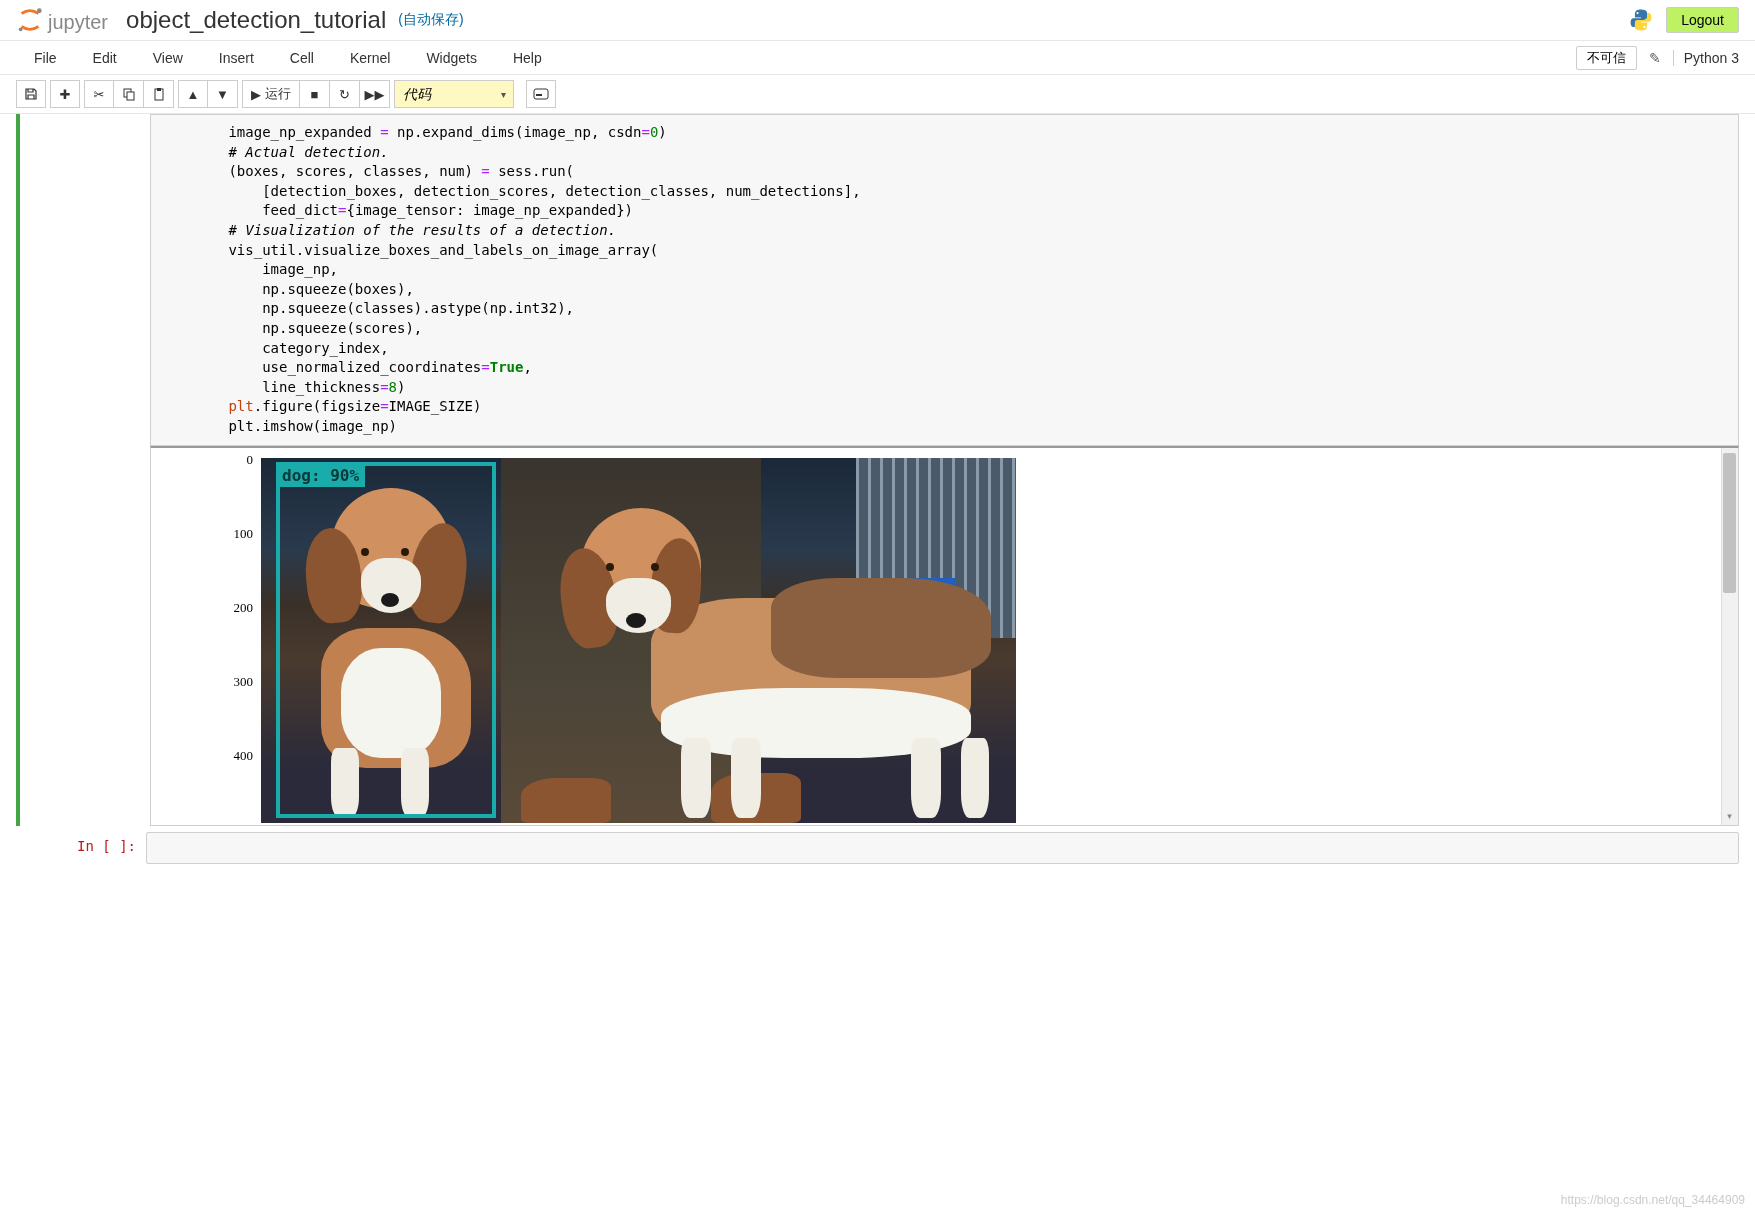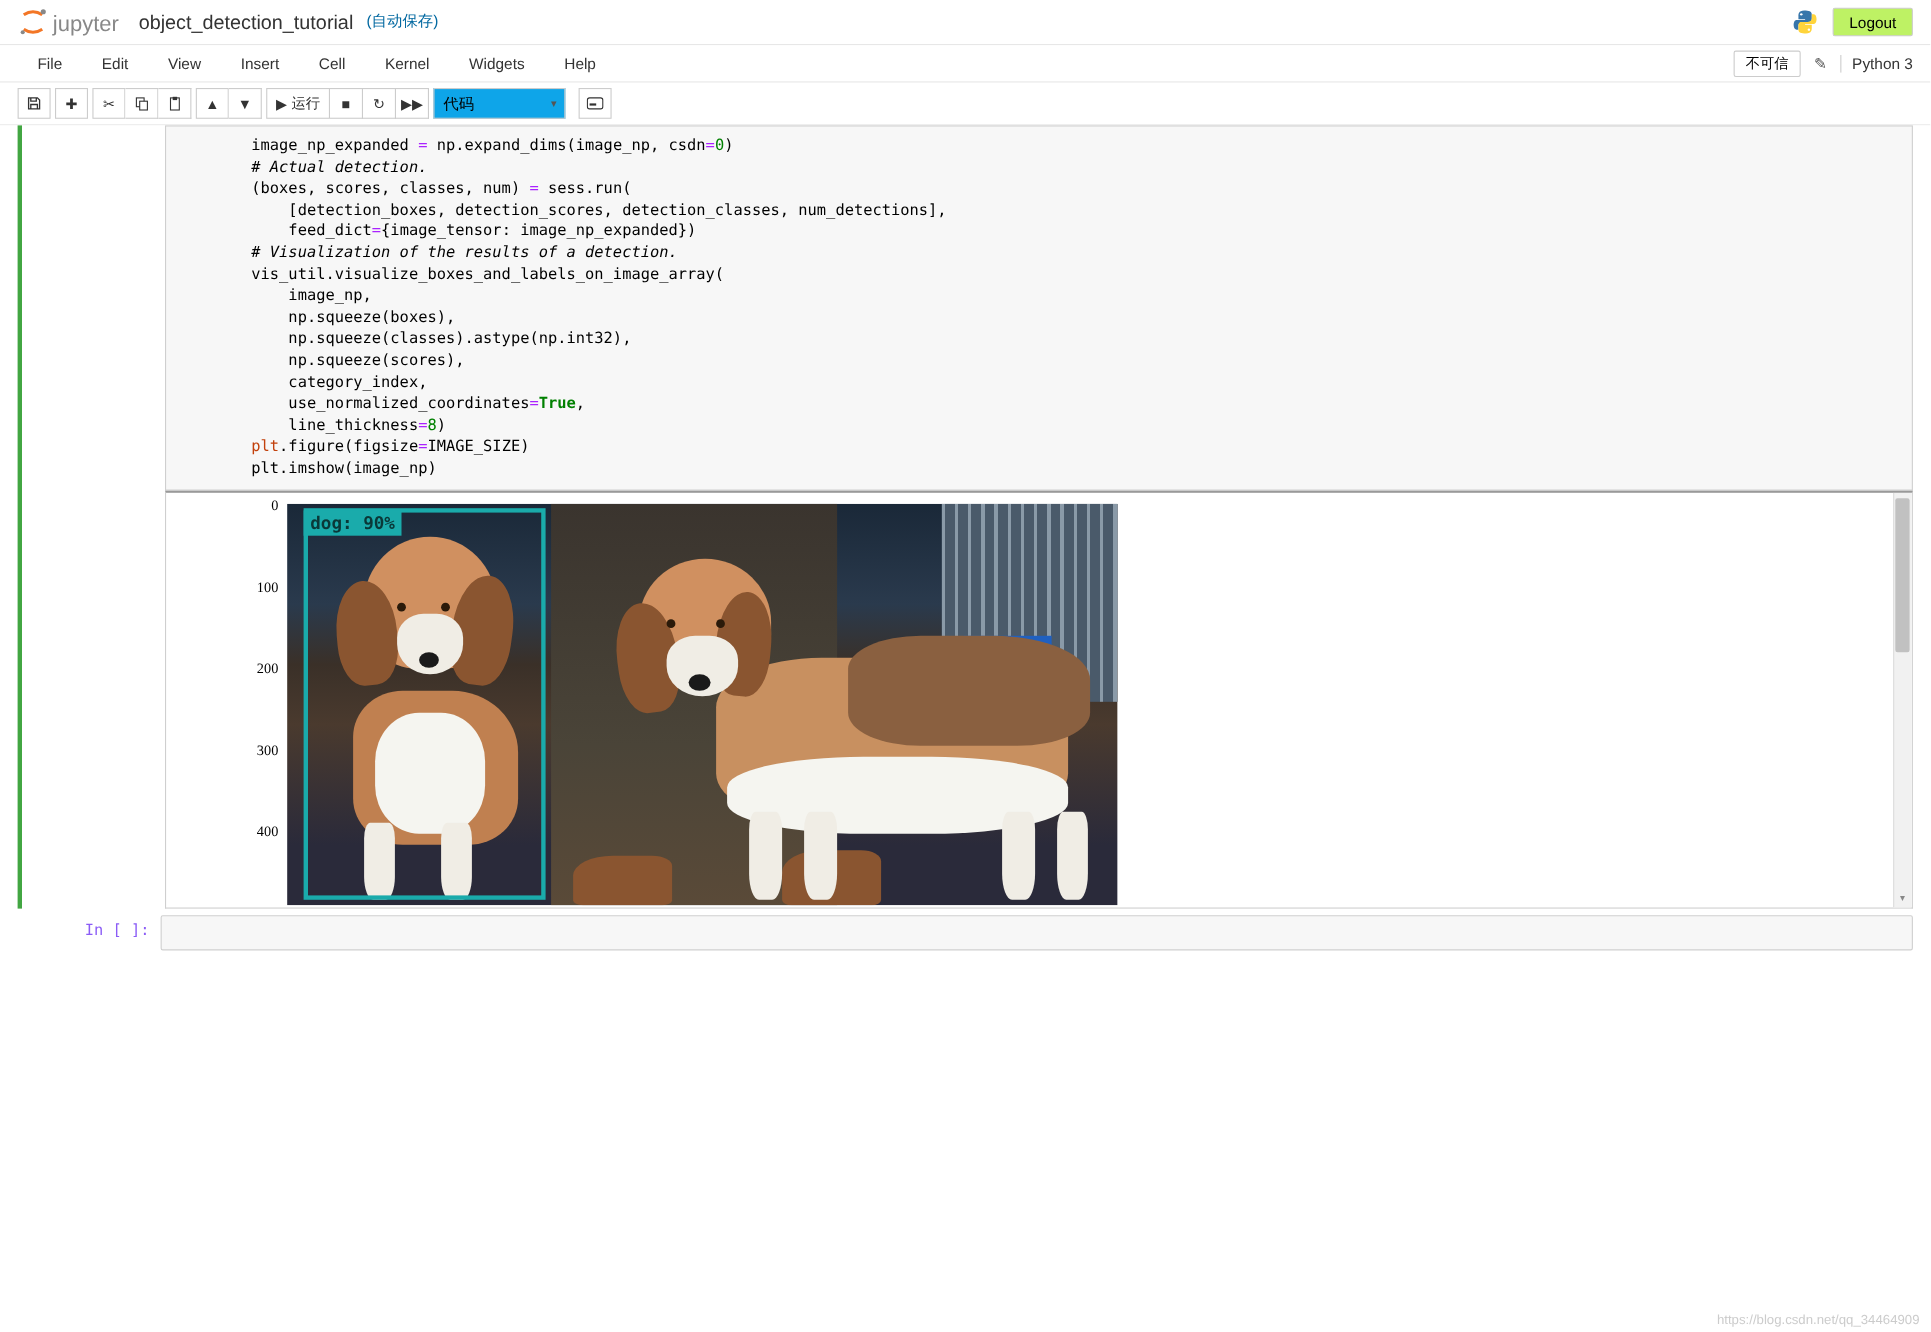--- a/index.html
+++ b/index.html
@@ -2,39 +2,39 @@
 <html><head>
   <meta charset="utf-8">
   <style>
     * { box-sizing: border-box; margin: 0; padding: 0; }
     body { font-family: "Helvetica Neue", Helvetica, Arial, sans-serif; background: #fff; overflow-x: hidden; }
     
     .header { display: flex; align-items: center; padding: 6px 16px; border-bottom: 1px solid #e7e7e7; }
     .logo { display: flex; align-items: flex-end; gap: 4px; }
     .logo-icon { width: 28px; height: 28px; }
     .logo-text { font-size: 20px; color: #888; font-weight: 300; }
-    .notebook-name { font-size: 18px; color: #333; margin-left: 18px; }
+    .notebook-name { font-size: 24px; color: #333; margin-left: 18px; }
     .autosave { font-size: 14px; color: #0369a1; margin-left: 12px; }
     .header-right { margin-left: auto; display: flex; align-items: center; gap: 12px; }
     .python-logo { width: 26px; height: 26px; }
     .logout-btn { border: 1px solid #ccc; background: #bef264; padding: 4px 14px; font-size: 14px; cursor: pointer; border-radius: 2px; }
     
     .menubar { display: flex; align-items: center; padding: 0 16px; border-bottom: 1px solid #e7e7e7; height: 34px; }
     .menu-item { padding: 8px 18px; font-size: 14px; color: #333; cursor: pointer; }
     .menubar-right { margin-left: auto; display: flex; align-items: center; gap: 12px; font-size: 14px; }
     .trust-badge { border: 1px solid #ccc; padding: 2px 10px; font-size: 13px; border-radius: 2px; }
     .kernel-name { color: #333; border-left: 1px solid #ccc; padding-left: 10px; }
     .pencil-icon { cursor: pointer; color: #555; }
     
     .toolbar { display: flex; align-items: center; padding: 5px 16px; border-bottom: 1px solid #e7e7e7; gap: 4px; }
     .tb-group { display: flex; gap: 0; }
     .tb-btn { border: 1px solid #ccc; background: #fff; min-width: 30px; height: 28px; display: flex; align-items: center; justify-content: center; cursor: pointer; font-size: 13px; color: #333; }
     .tb-group .tb-btn:not(:first-child) { border-left: none; }
     .tb-btn.run { padding: 0 8px; gap: 4px; }
-    .tb-select { border: 1px solid #ccc; height: 28px; padding: 0 24px 0 8px; font-size: 14px; background: #0ea5e9; cursor: pointer; appearance: none; min-width: 120px; position: relative; }
+    .tb-select { border: 1px solid #ccc; height: 28px; padding: 0 24px 0 8px; font-size: 14px; background: #fef9c3; cursor: pointer; appearance: none; min-width: 120px; position: relative; font-style: italic; }
     .select-wrap { position: relative; }
     .select-wrap::after { content: "▾"; position: absolute; right: 8px; top: 50%; transform: translateY(-50%); color: #555; pointer-events: none; font-size: 10px; }
     
     .notebook-container { padding: 0 16px 20px; background: #fff; }
     .cell { display: flex; margin-bottom: 6px; }
     .cell.running { border-left: 4px solid #42a642; }
     .cell-prompt { width: 130px; flex-shrink: 0; padding: 6px 10px; text-align: right; font-family: monospace; font-size: 14px; color: #303F9F; }
     .cell-content { flex: 1; }
     
     .code-area { background: #f7f7f7; border: 1px solid #cfcfcf; padding: 8px 10px; font-family: "DejaVu Sans Mono", Consolas, monospace; font-size: 14px; line-height: 1.4; white-space: pre; overflow-x: auto; color: #000; }
@@ -69,21 +69,21 @@
     .dog-ear { position: absolute; background: #8a5530; border-radius: 50% 50% 40% 40%; }
     .dog-head { position: absolute; background: #d09060; border-radius: 50% 50% 40% 40%; }
     .dog-snout { position: absolute; background: #f0ede5; border-radius: 40% 40% 50% 50%; }
     .dog-nose { position: absolute; background: #1a1a1a; border-radius: 50%; }
     .dog-eye { position: absolute; background: #2a1a0a; border-radius: 50%; width: 8px; height: 8px; }
     .dog-leg { position: absolute; background: #f0ede5; border-radius: 20% 20% 30% 30%; }
     
     .bbox { position: absolute; border: 4px solid #1aabab; }
     .bbox-label { position: absolute; top: -2px; left: -4px; background: #1aabab; color: #0a3838; font-family: monospace; font-size: 16px; font-weight: bold; padding: 2px 6px; white-space: nowrap; }
     
-    .empty-cell .cell-prompt { color: #8b5cf6; }
+    .empty-cell .cell-prompt { color: #b91c1c; }
     .empty-input { border: 1px solid #cfcfcf; background: #f7f7f7; height: 32px; border-radius: 2px; }
     
     .watermark { position: fixed; bottom: 4px; right: 10px; font-size: 12px; color: #ccc; }
   </style>
 </head>
 <body>
 
 <div class="header">
   <div class="logo">
     <svg class="logo-icon" viewBox="0 0 30 30">

